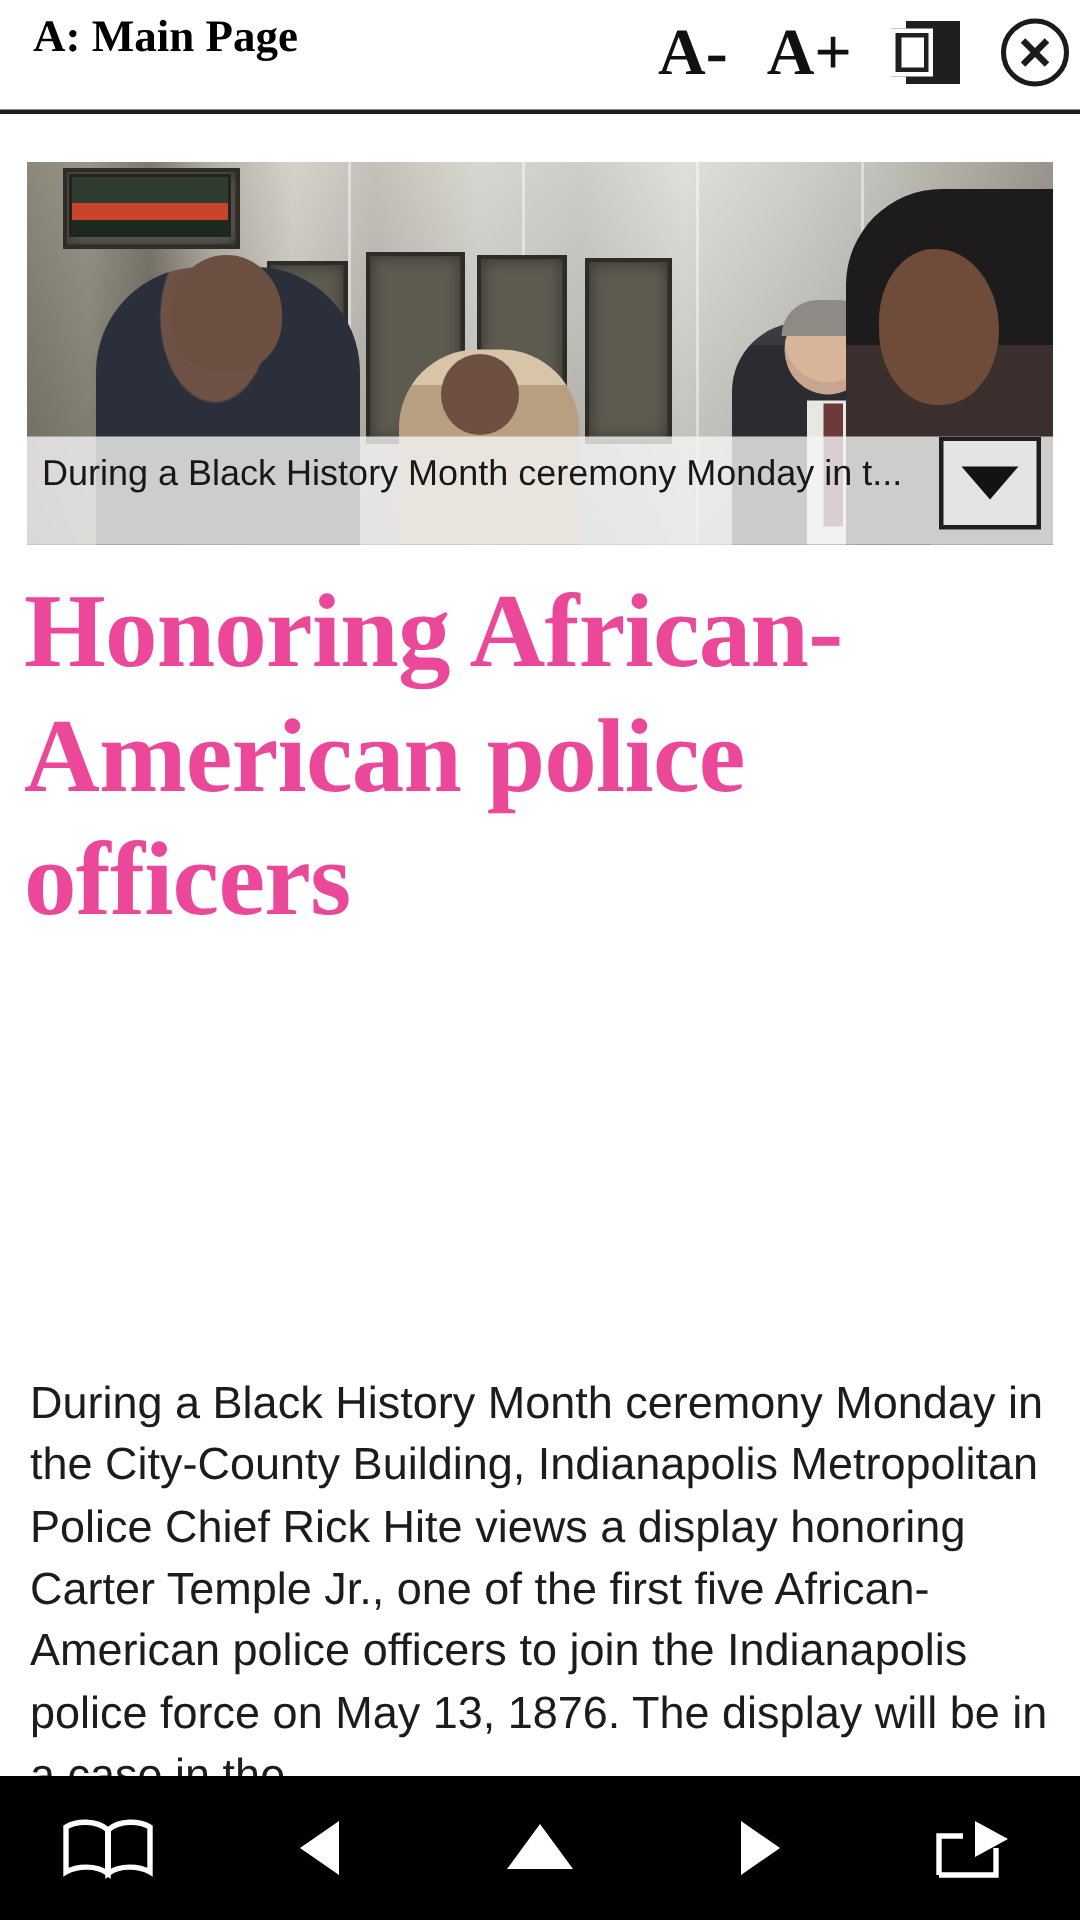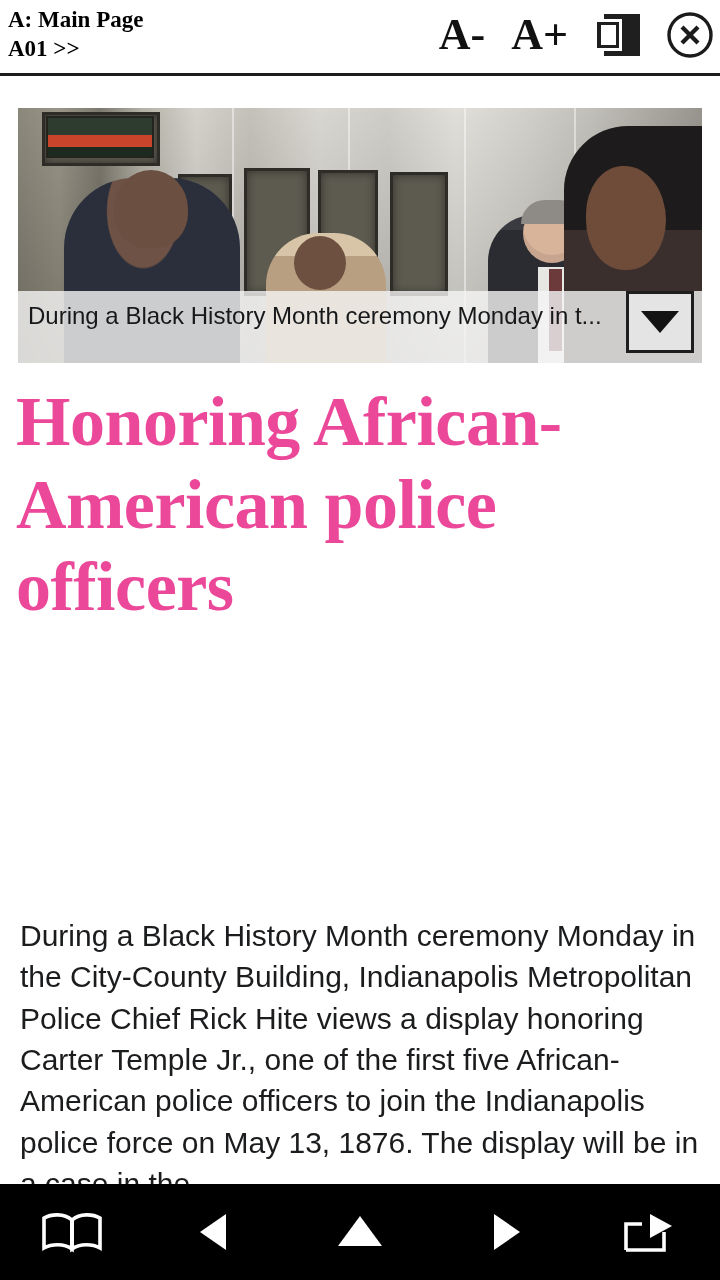--- a/index.html
+++ b/index.html
@@ -24,24 +24,25 @@
     width: 720px; height: 76px;
     background: #ffffff;
     border-bottom: 3px solid #1c1c1c;
     display: flex;
     align-items: flex-start;
   }
   .breadcrumb {
     padding: 6px 0 0 8px;
     font-family: "Liberation Serif", serif;
     font-weight: bold;
-    font-size: 23px;
+    font-size: 30px;
     color: #000000;
     line-height: 1.25;
     width: 330px;
+    margin-left: 14px;
   }
   .breadcrumb .crumb-line2 { display: block; }
 
   .topbar-actions {
     position: absolute;
     right: 6px; top: 0;
     height: 70px;
     display: flex;
     align-items: center;
     gap: 26px;
@@ -294,21 +295,20 @@
   .nav-btn svg { display: block; }
 </style>
 </head>
 <body>
 
 <div id="app">
 
   <div class="topbar">
     <div class="breadcrumb">
       <span>A: Main  Page</span>
-      <span class="crumb-line2">A01 &gt;&gt;</span>
     </div>
 
     <div class="topbar-actions">
       <button class="txt-btn">A-</button>
       <button class="txt-btn">A+</button>
 
       <button class="icon-btn">
         <span class="pages-icon">
           <span class="sheet-back"></span>
           <span class="sheet-front"></span>

